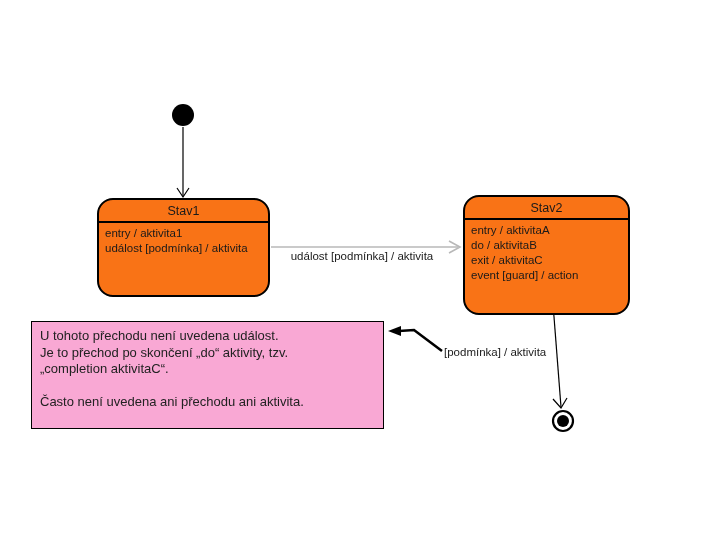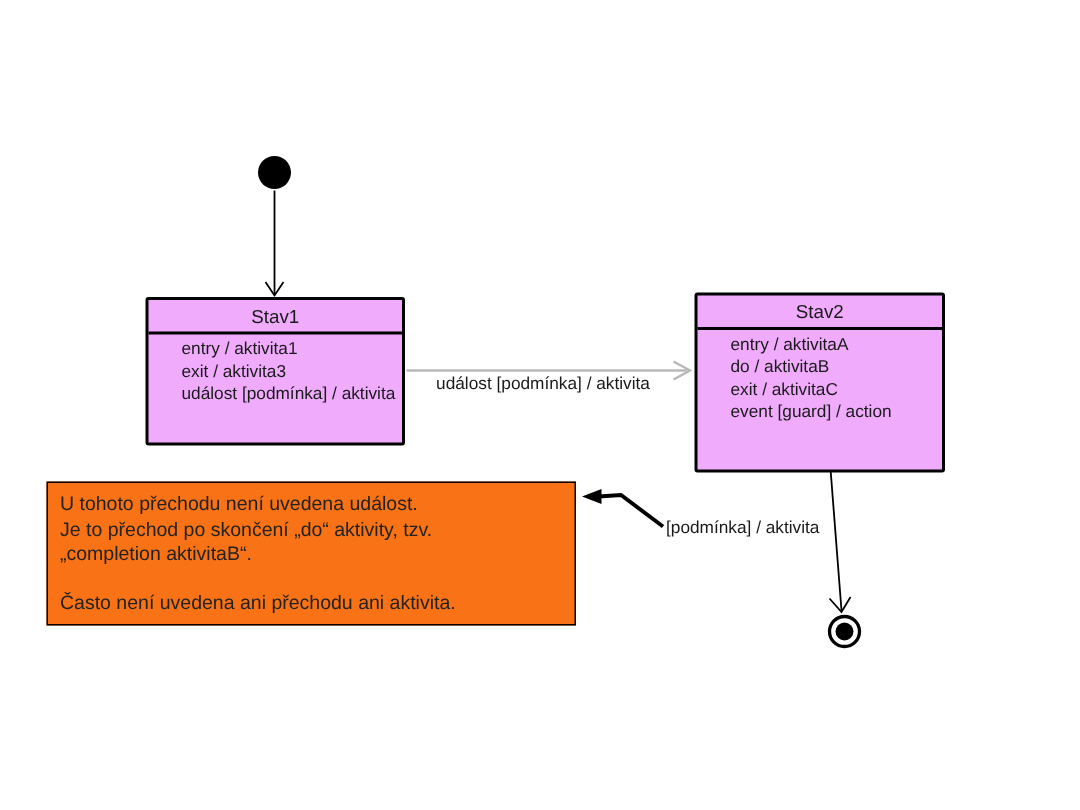--- a/index.html
+++ b/index.html
@@ -8,50 +8,50 @@
     background: #ffffff;
     font-family: "Liberation Sans", sans-serif;
     position: relative;
     overflow: hidden;
   }
   .canvas { position: absolute; left: 0; top: 0; width: 720px; height: 540px; }
   svg.connectors { position: absolute; left: 0; top: 0; width: 720px; height: 540px; }
 
   .state {
     position: absolute;
-    background: #f0abfc;
+    background: #f97316;
     border: 2px solid #000000;
-    border-radius: 2px;
+    border-radius: 16px;
     box-sizing: border-box;
     color: #1a1a1a;
   }
   #stav1 { left: 97px; top: 198px; width: 173px; height: 99px; }
   #stav2 { left: 463px; top: 195px; width: 167px; height: 120px; }
   .state-title {
     border-bottom: 2px solid #000000;
     text-align: center;
     font-size: 12.5px;
     padding: 4px 0 3px 0;
   }
-  .state-body { padding: 3px 22px; font-size: 11.5px; line-height: 15px; white-space: nowrap; }
+  .state-body { padding: 3px 6px; font-size: 11.5px; line-height: 15px; white-space: nowrap; }
 
   .trans-label {
     position: absolute;
     font-size: 11.5px;
     color: #1a1a1a;
     white-space: nowrap;
   }
   .t1 { left: 286px; top: 250px; width: 152px; text-align: center; }
   .t2 { left: 444px; top: 346px; }
 
   .note {
     position: absolute;
     left: 31px; top: 321px;
-    width: 353px; height: 96px;
-    background: #f97316;
+    width: 353px; height: 108px;
+    background: #f9a8d4;
     border: 1px solid #000000;
     box-sizing: border-box;
     padding: 6px 8px;
     font-size: 13px;
     line-height: 16.5px;
     color: #222222;
   }
   .note-gap { height: 16px; }
 </style>
 </head>
@@ -86,39 +86,38 @@
     <g>
       <path d="M399,331 L414,330 L442,351" fill="none" stroke="#000000" stroke-width="2.6"></path>
       <polygon points="388,331 401,326 401,336" fill="#000000"></polygon>
     </g>
   </svg>
 
   <div class="state" id="stav1">
     <div class="state-title">Stav1</div>
     <div class="state-body">
       <div>entry / aktivita1</div>
-      <div>exit / aktivita3</div>
       <div>událost [podmínka] / aktivita</div>
     </div>
   </div>
 
   <div class="state" id="stav2">
     <div class="state-title">Stav2</div>
     <div class="state-body">
       <div>entry / aktivitaA</div>
       <div>do / aktivitaB</div>
       <div>exit / aktivitaC</div>
       <div>event [guard] / action</div>
     </div>
   </div>
 
   <div class="trans-label t1">událost [podmínka] / aktivita</div>
   <div class="trans-label t2">[podmínka] / aktivita</div>
 
   <div class="note">
     <div>U tohoto přechodu není uvedena událost.</div>
     <div>Je to přechod po skončení „do“ aktivity, tzv.</div>
-    <div>„completion aktivitaB“.</div>
+    <div>„completion aktivitaC“.</div>
     <div class="note-gap"></div>
     <div>Často není uvedena ani přechodu ani aktivita.</div>
   </div>
 
 </div>
 
 </body></html>

